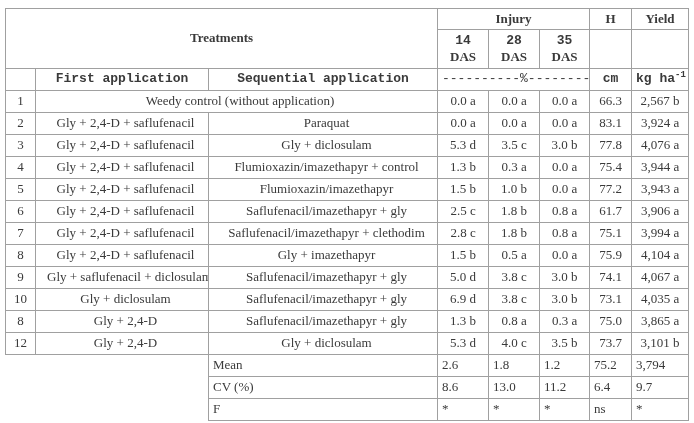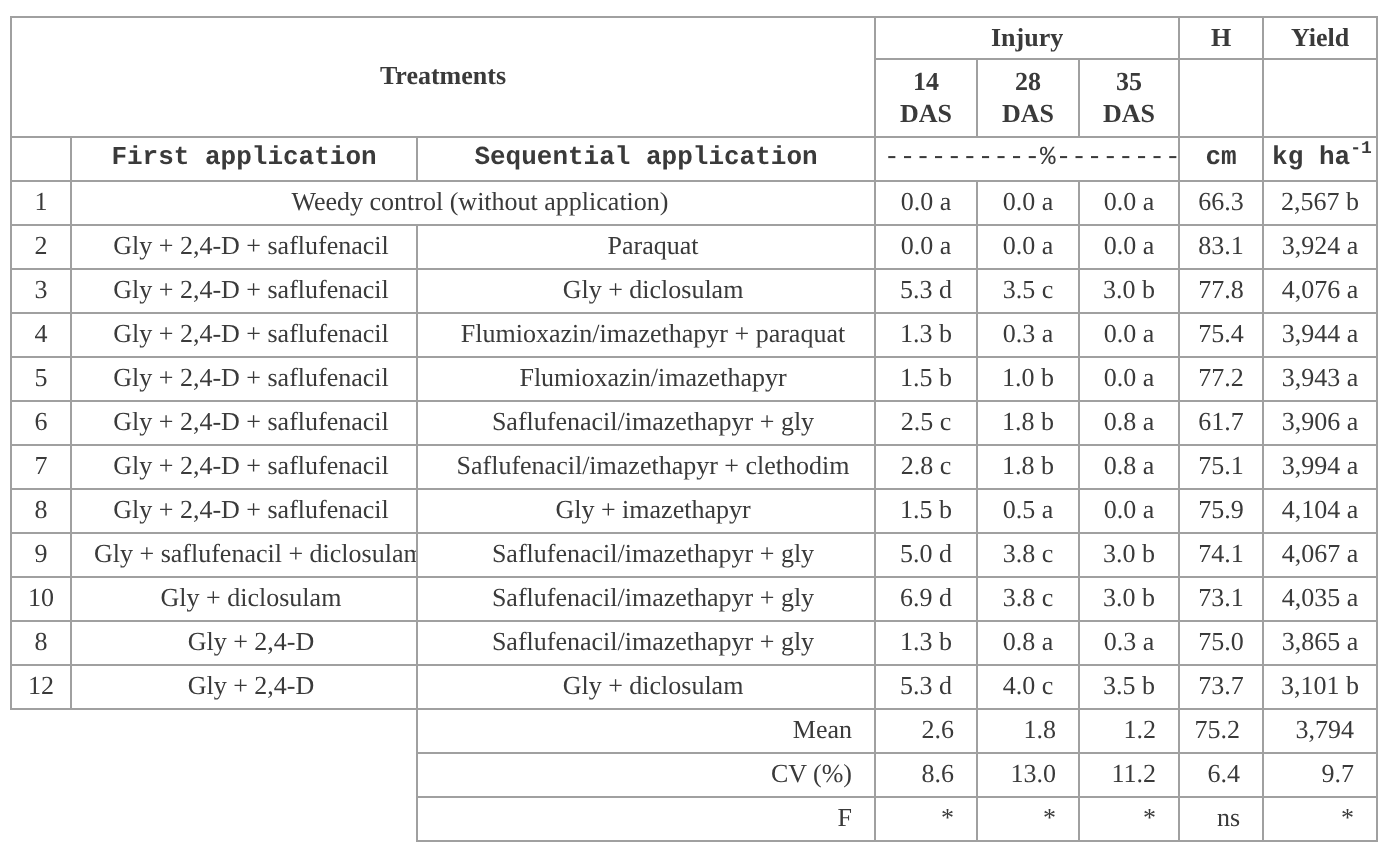--- a/index.html
+++ b/index.html
@@ -25,27 +25,27 @@
     border: 1px solid #a0a0a0;
     padding: 0 4px;
     vertical-align: middle;
     line-height: 1.25;
     overflow: hidden;
     white-space: nowrap;
   }
   .data-table td.blank { border: none; background: transparent; }
   .data-table td.c { text-align: center; }
   .data-table td.l { text-align: center; padding-left: 11px; }
-  .data-table td.r { text-align: right; padding-right: 11px; }
+  .data-table td.r { text-align: left; padding-right: 11px; }
   .data-table td.b { font-weight: bold; }
   tr.h1 { height: 21px; }
   tr.h2 { height: 39px; }
   tr.h3 { height: 22px; font-family: Liberation Mono, monospace; }
   tr.dr { height: 22px; }
-  .das-num { display: block; }
+  .das-num { display: block; font-family: Liberation Mono, monospace; }
   .das-unit { display: block; font-family: Liberation Serif, serif; }
   sup.u { font-size: 9px; vertical-align: super; line-height: 0; }
 </style>
 </head>
 <body>
 
 <div class="stage">
   <table class="data-table">
     <colgroup>
       <col style="width:30px">
@@ -120,21 +120,21 @@
       <td class="c">5.3 d</td>
       <td class="c">3.5 c</td>
       <td class="c">3.0 b</td>
       <td class="c">77.8</td>
       <td class="c">4,076 a</td>
     </tr>
 
     <tr class="dr">
       <td class="c">4</td>
       <td class="l">Gly + 2,4-D + saflufenacil</td>
-      <td class="l">Flumioxazin/imazethapyr + paraquat</td>
+      <td class="l">Flumioxazin/imazethapyr + control</td>
       <td class="c">1.3 b</td>
       <td class="c">0.3 a</td>
       <td class="c">0.0 a</td>
       <td class="c">75.4</td>
       <td class="c">3,944 a</td>
     </tr>
 
     <tr class="dr">
       <td class="c">5</td>
       <td class="l">Gly + 2,4-D + saflufenacil</td>

